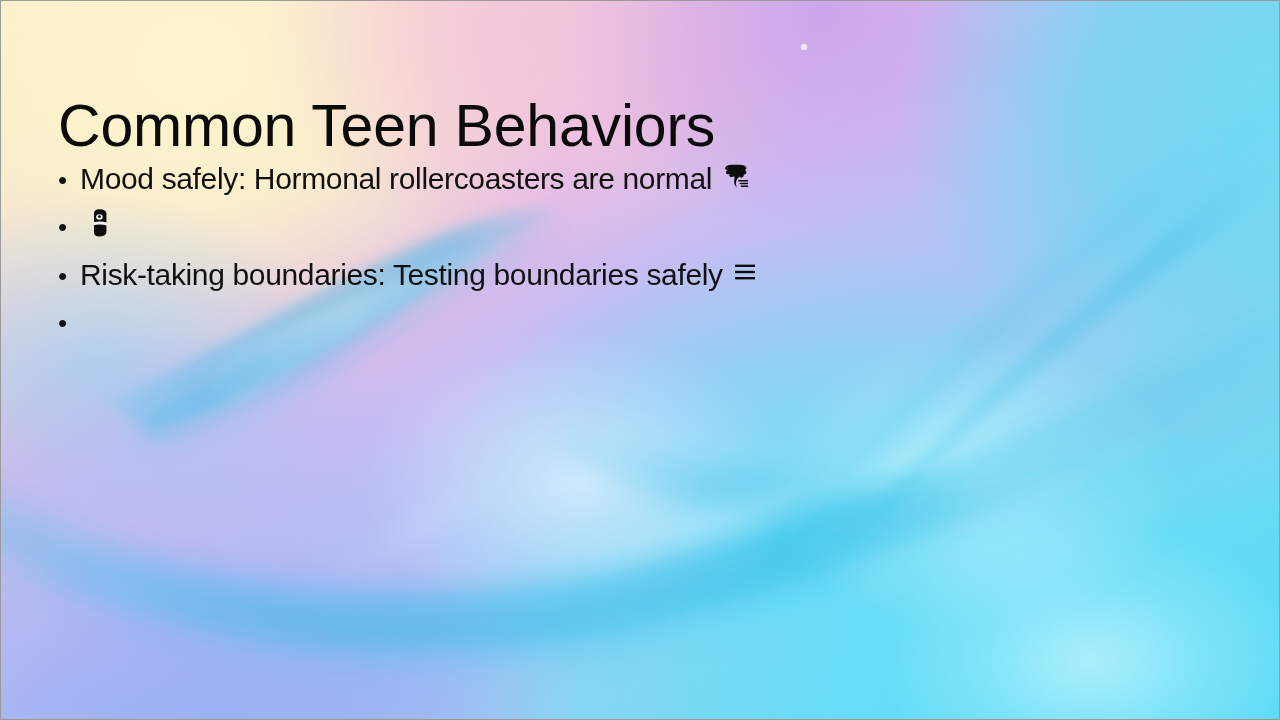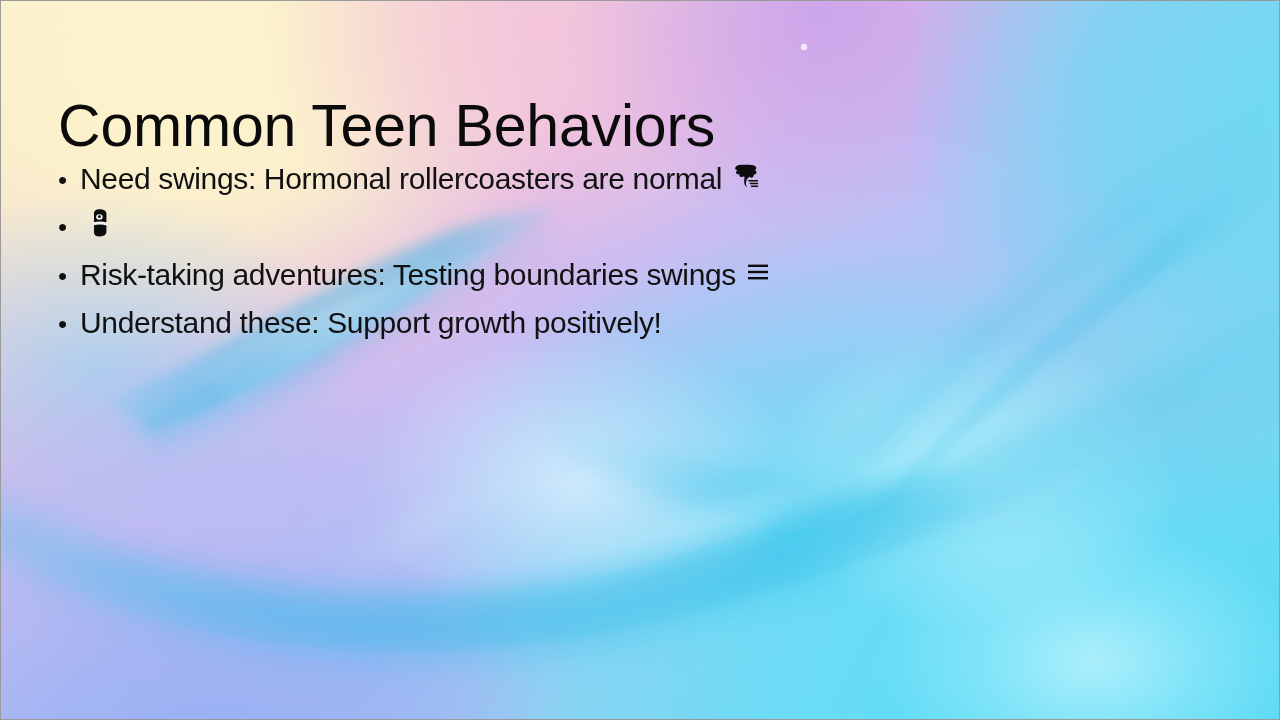--- a/index.html
+++ b/index.html
@@ -244,21 +244,21 @@
   </svg>
 
   <div id="content">
 
     <h1 id="slide-title">Common Teen Behaviors</h1>
 
     <ul id="bullet-list">
 
       <li class="bullet-item">
         <span class="bullet-marker">•</span>
-        <span class="bullet-text">Need swings: Hormonal rollercoasters are normal</span>
+        <span class="bullet-text">Mood safely: Hormonal rollercoasters are normal</span>
         <span class="bullet-emoji">
           <svg class="emoji-svg" width="30" height="30" viewBox="0 0 30 30" aria-hidden="true">
             <path d="M8.2 4.0 C6.0 4.4 4.4 5.6 4.2 7.0 C4.0 8.4 5.3 9.4 6.6 9.2
                      C5.2 10.0 4.6 11.2 5.2 12.2 C5.8 13.2 7.4 13.5 8.8 13.0
                      C8.0 14.0 8.1 15.1 9.2 15.7 C10.3 16.3 12.0 16.1 13.2 15.3
                      C13.0 16.4 13.8 17.3 15.1 17.4 C16.5 17.5 18.0 16.7 18.6 15.6
                      C19.0 16.6 20.1 17.0 21.2 16.5 C22.4 16.0 23.1 14.7 22.8 13.5
                      C24.0 13.8 25.1 13.2 25.4 12.1 C25.7 10.9 25.0 9.6 23.8 9.0
                      C25.0 8.6 25.6 7.5 25.2 6.5 C24.7 5.2 22.9 4.3 20.8 4.1
                      C17.0 3.6 11.8 3.5 8.2 4.0 Z" fill="#0d0d0d"></path>
@@ -280,30 +280,29 @@
             <ellipse cx="10.4" cy="9.0" rx="3.3" ry="2.7" fill="#f0f0f0"></ellipse>
             <ellipse cx="10.4" cy="8.6" rx="1.5" ry="1.3" fill="#0d0d0d"></ellipse>
             <path d="M4.4 14.2 C8.2 13.2 13.4 13.2 18.0 14.4 L18.0 17.4
                      C13.4 16.2 8.2 16.2 4.4 17.2 Z" fill="#f0f0f0"></path>
           </svg>
         </span>
       </li>
 
       <li class="bullet-item">
         <span class="bullet-marker">•</span>
-        <span class="bullet-text">Risk-taking adventures: Testing boundaries swings</span>
+        <span class="bullet-text">Risk-taking boundaries: Testing boundaries safely</span>
         <span class="bullet-emoji">
           <svg class="emoji-svg" width="26" height="30" viewBox="0 0 26 30" aria-hidden="true">
             <rect x="3.0" y="7.6" width="20" height="2.4" fill="#0d0d0d"></rect>
             <rect x="3.0" y="13.8" width="20" height="2.4" fill="#0d0d0d"></rect>
             <rect x="3.0" y="20.0" width="20" height="2.4" fill="#0d0d0d"></rect>
           </svg>
         </span>
       </li>
 
       <li class="bullet-item">
         <span class="bullet-marker">•</span>
-        <span class="bullet-text">Understand these: Support growth positively!</span>
       </li>
 
     </ul>
   </div>
 </div>
 
 </body></html>

